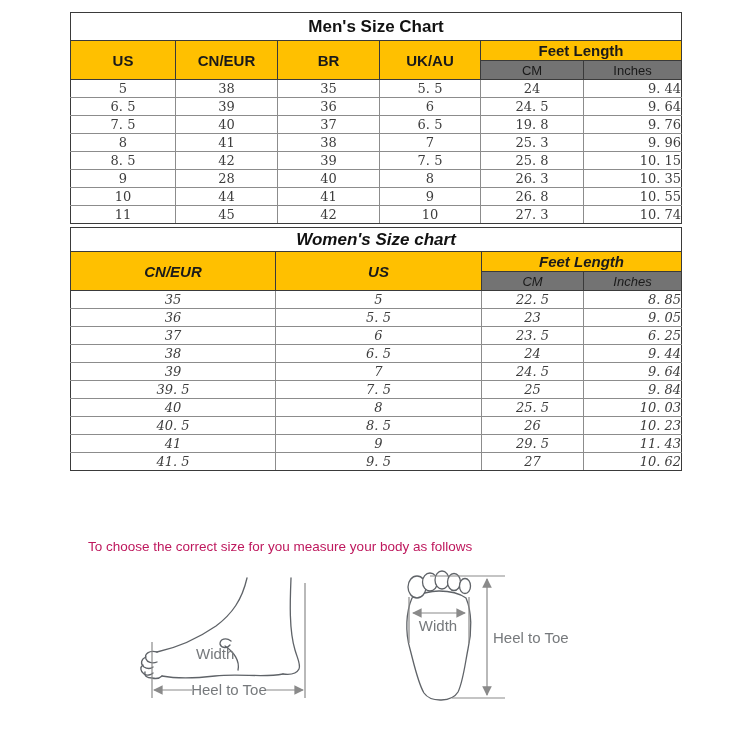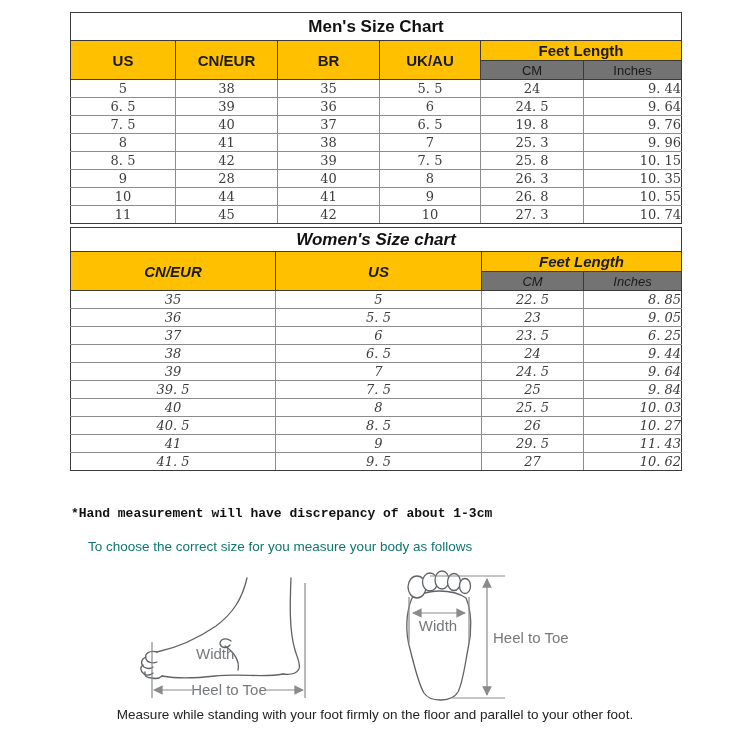--- a/index.html
+++ b/index.html
@@ -41,21 +41,21 @@
     position:absolute; left:71px; top:469px;
     font-family:"Liberation Mono", monospace; font-weight:bold;
     font-size:13px; color:#111; line-height:18px; white-space:pre;
   }
   .htm-title {
     position:absolute; left:88px; top:511px;
     font-size:17px; color:#4a4a4a;
   }
   .htm-sub {
     position:absolute; left:88px; top:539px;
-    font-size:13.5px; color:#0f766e;text-align:right;
+    font-size:13.5px; color:#be185d;text-align:right;
   }
   svg.diagram { position:absolute; left:0; top:552px; }
   svg.diagram text {
     font-family:"Liberation Sans", sans-serif; font-size:15px;
     fill:#76797c; stroke:none;
   }
   .caption {
     position:absolute; left:0; top:707px; width:750px; text-align:center;
     font-size:13.5px; color:#242424;
   }
@@ -219,39 +219,38 @@
         <tr>
           <td>40</td>
           <td>8</td>
           <td>25. 5</td>
           <td>10. 03</td>
         </tr>
         <tr>
           <td>40. 5</td>
           <td>8. 5</td>
           <td>26</td>
-          <td>10. 27</td>
+          <td>10. 23</td>
         </tr>
         <tr>
           <td>41</td>
           <td>9</td>
           <td>29. 5</td>
           <td>11. 43</td>
         </tr>
         <tr>
           <td>41. 5</td>
           <td>9. 5</td>
           <td>27</td>
           <td>10. 62</td>
         </tr>
       </tbody>
   </table>
 
   <div class="notes">
-    <div>*Hand measurement will have discrepancy of about 1-3cm</div>
   </div>
 
   <div class="htm-sub">To choose the correct size for you measure your body as follows</div>
 
   <svg class="diagram" width="750" height="160" viewBox="0 0 750 160" xmlns="http://www.w3.org/2000/svg">
     <defs>
       <marker id="arw" viewBox="0 0 10 10" refX="9" refY="5" markerWidth="8" markerHeight="8" orient="auto-start-reverse">
         <path d="M0,0 L10,5 L0,10 z" fill="#8a8a8a"></path>
       </marker>
     </defs>
@@ -289,15 +288,14 @@
       <path d="M469,45 V91"></path>
       <path d="M413,61 H465" marker-start="url(#arw)" marker-end="url(#arw)"></path>
       <path d="M430,24 H505"></path>
       <path d="M452,146 H505"></path>
       <path d="M487,27 V143" marker-start="url(#arw)" marker-end="url(#arw)"></path>
     </g>
     <text x="438" y="79" text-anchor="middle">Width</text>
     <text x="493" y="91">Heel to Toe</text>
   </svg>
 
-  <div class="caption">Measure while standing with your foot firmly on the floor and parallel to your other foot.</div>
 
 </div>
 
 </body></html>

